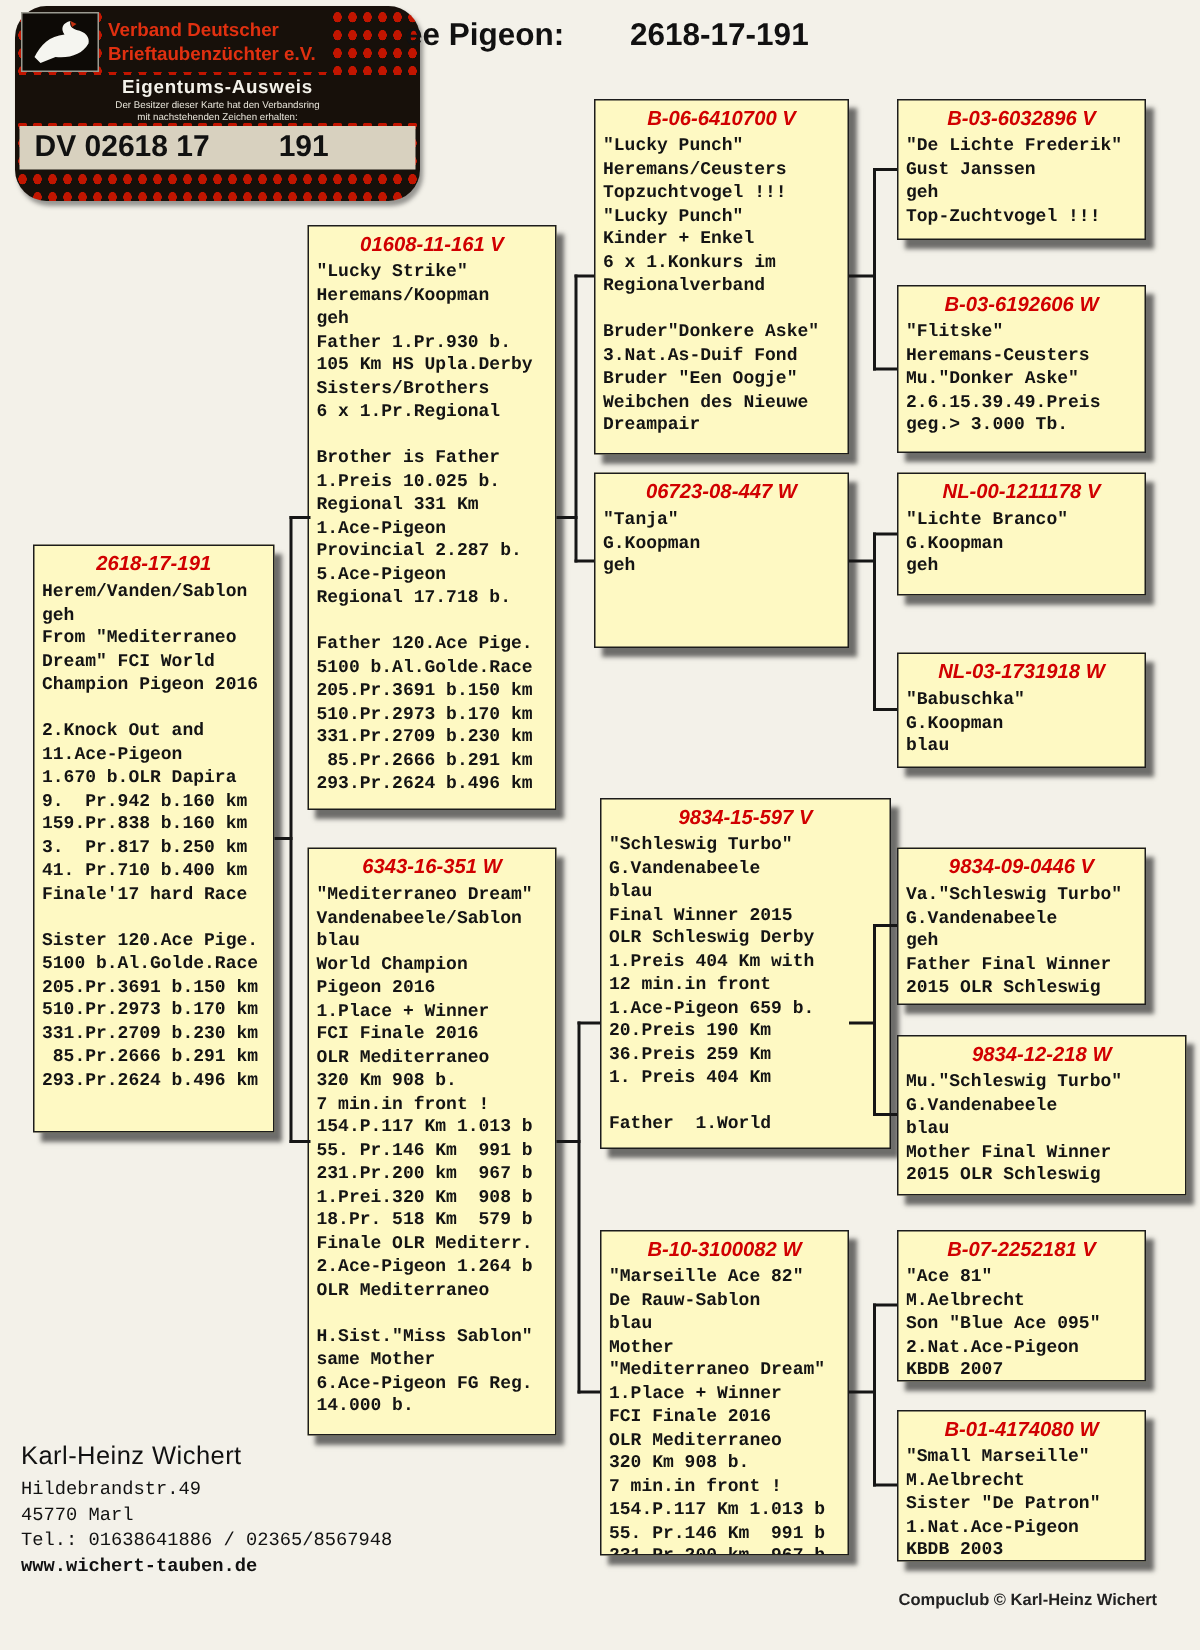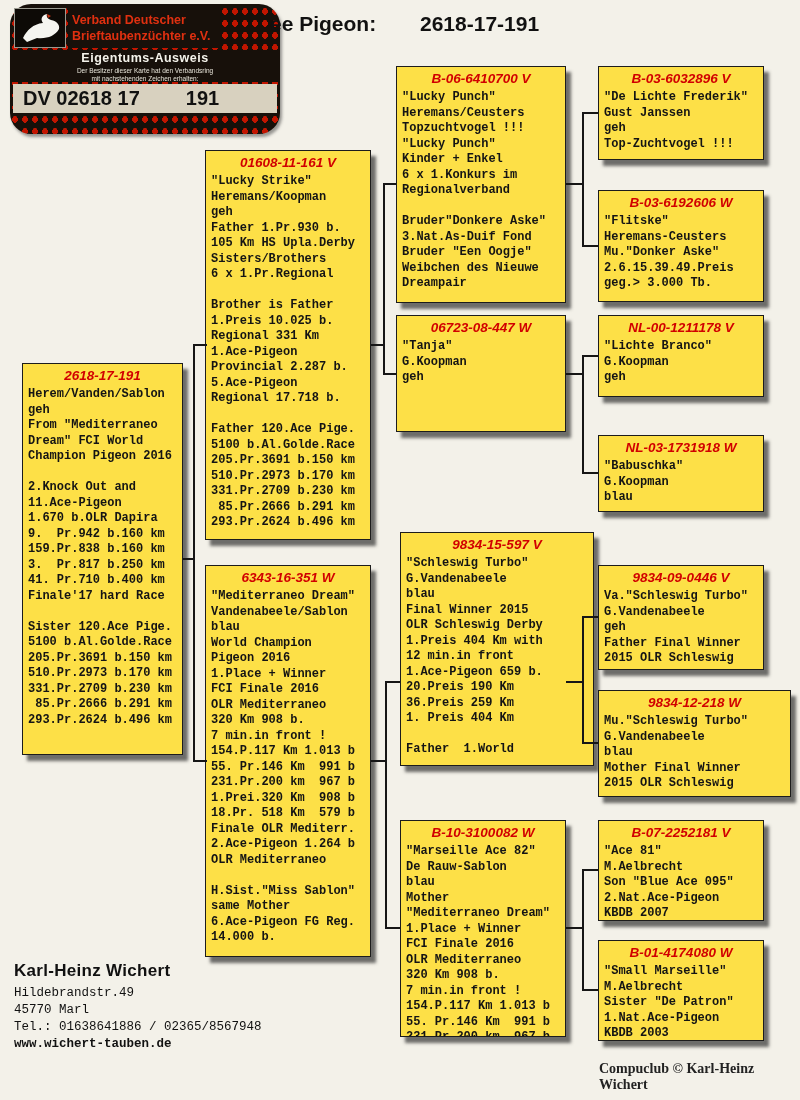--- a/index.html
+++ b/index.html
@@ -6,21 +6,21 @@
   body{
     width:800px;height:1100px;position:relative;overflow:hidden;
     background:#f3f1e9;
     font-family:"Liberation Sans",sans-serif;
   }
   *{box-sizing:border-box;}
 
   
   .pbox{
     position:absolute;
-    background:#fde047;
+    background:#fef9c3;
     border:1px solid #1c1c1c;
     box-shadow:5px 6px 3px rgba(45,45,45,.68);
     padding:3px 5px 2px 5px;
     overflow:hidden;
   }
   .pbox .title{
     color:#d10000;
     font-weight:bold;
     font-style:italic;
     font-size:13.5px;
@@ -106,32 +106,32 @@
     background:#d8d1bf;color:#111;
     font-family:"Liberation Sans",sans-serif;
     font-size:20px;font-weight:bold;line-height:29px;
     padding-left:10px;white-space:nowrap;
   }
   .card-ring .ring-num{margin-left:46px;}
 
   
   .footer{position:absolute;left:14px;top:961px;color:#111;}
   .footer .fname{
-    font-size:17px;font-weight:bold;margin-bottom:4px;
+    font-size:17px;font-weight:normal;margin-bottom:4px;
     font-family:"Liberation Sans",sans-serif;letter-spacing:.3px;
   }
   .footer .fline{
     font-family:"Liberation Mono","DejaVu Sans Mono",monospace;
     font-size:12.5px;line-height:17px;
   }
   .footer .fsite{font-weight:bold;}
   .credit{
     position:absolute;left:599px;top:1061px;
-    font-family:Liberation Serif, serif;
-    font-size:14px;font-weight:bold;color:#222;
+    font-family:Liberation Sans, sans-serif;
+    font-size:11px;font-weight:bold;color:#222;
   }
 </style>
 </head>
 <body>
 
 <div class="card">
   <div class="card-logo">
     <svg width="46" height="32" viewBox="0 0 46 32">
       <path d="M6 26 C10 18 16 12 26 11 C23 7 25 3 30 2 C29 5 31 7 34 8 C40 9 43 13 42 17 C38 24 30 27 20 26 L10 30 Z" fill="#f5f5f0"></path>
       <path d="M30 2 L34 4 L31 6 Z" fill="#c23010"></path>

